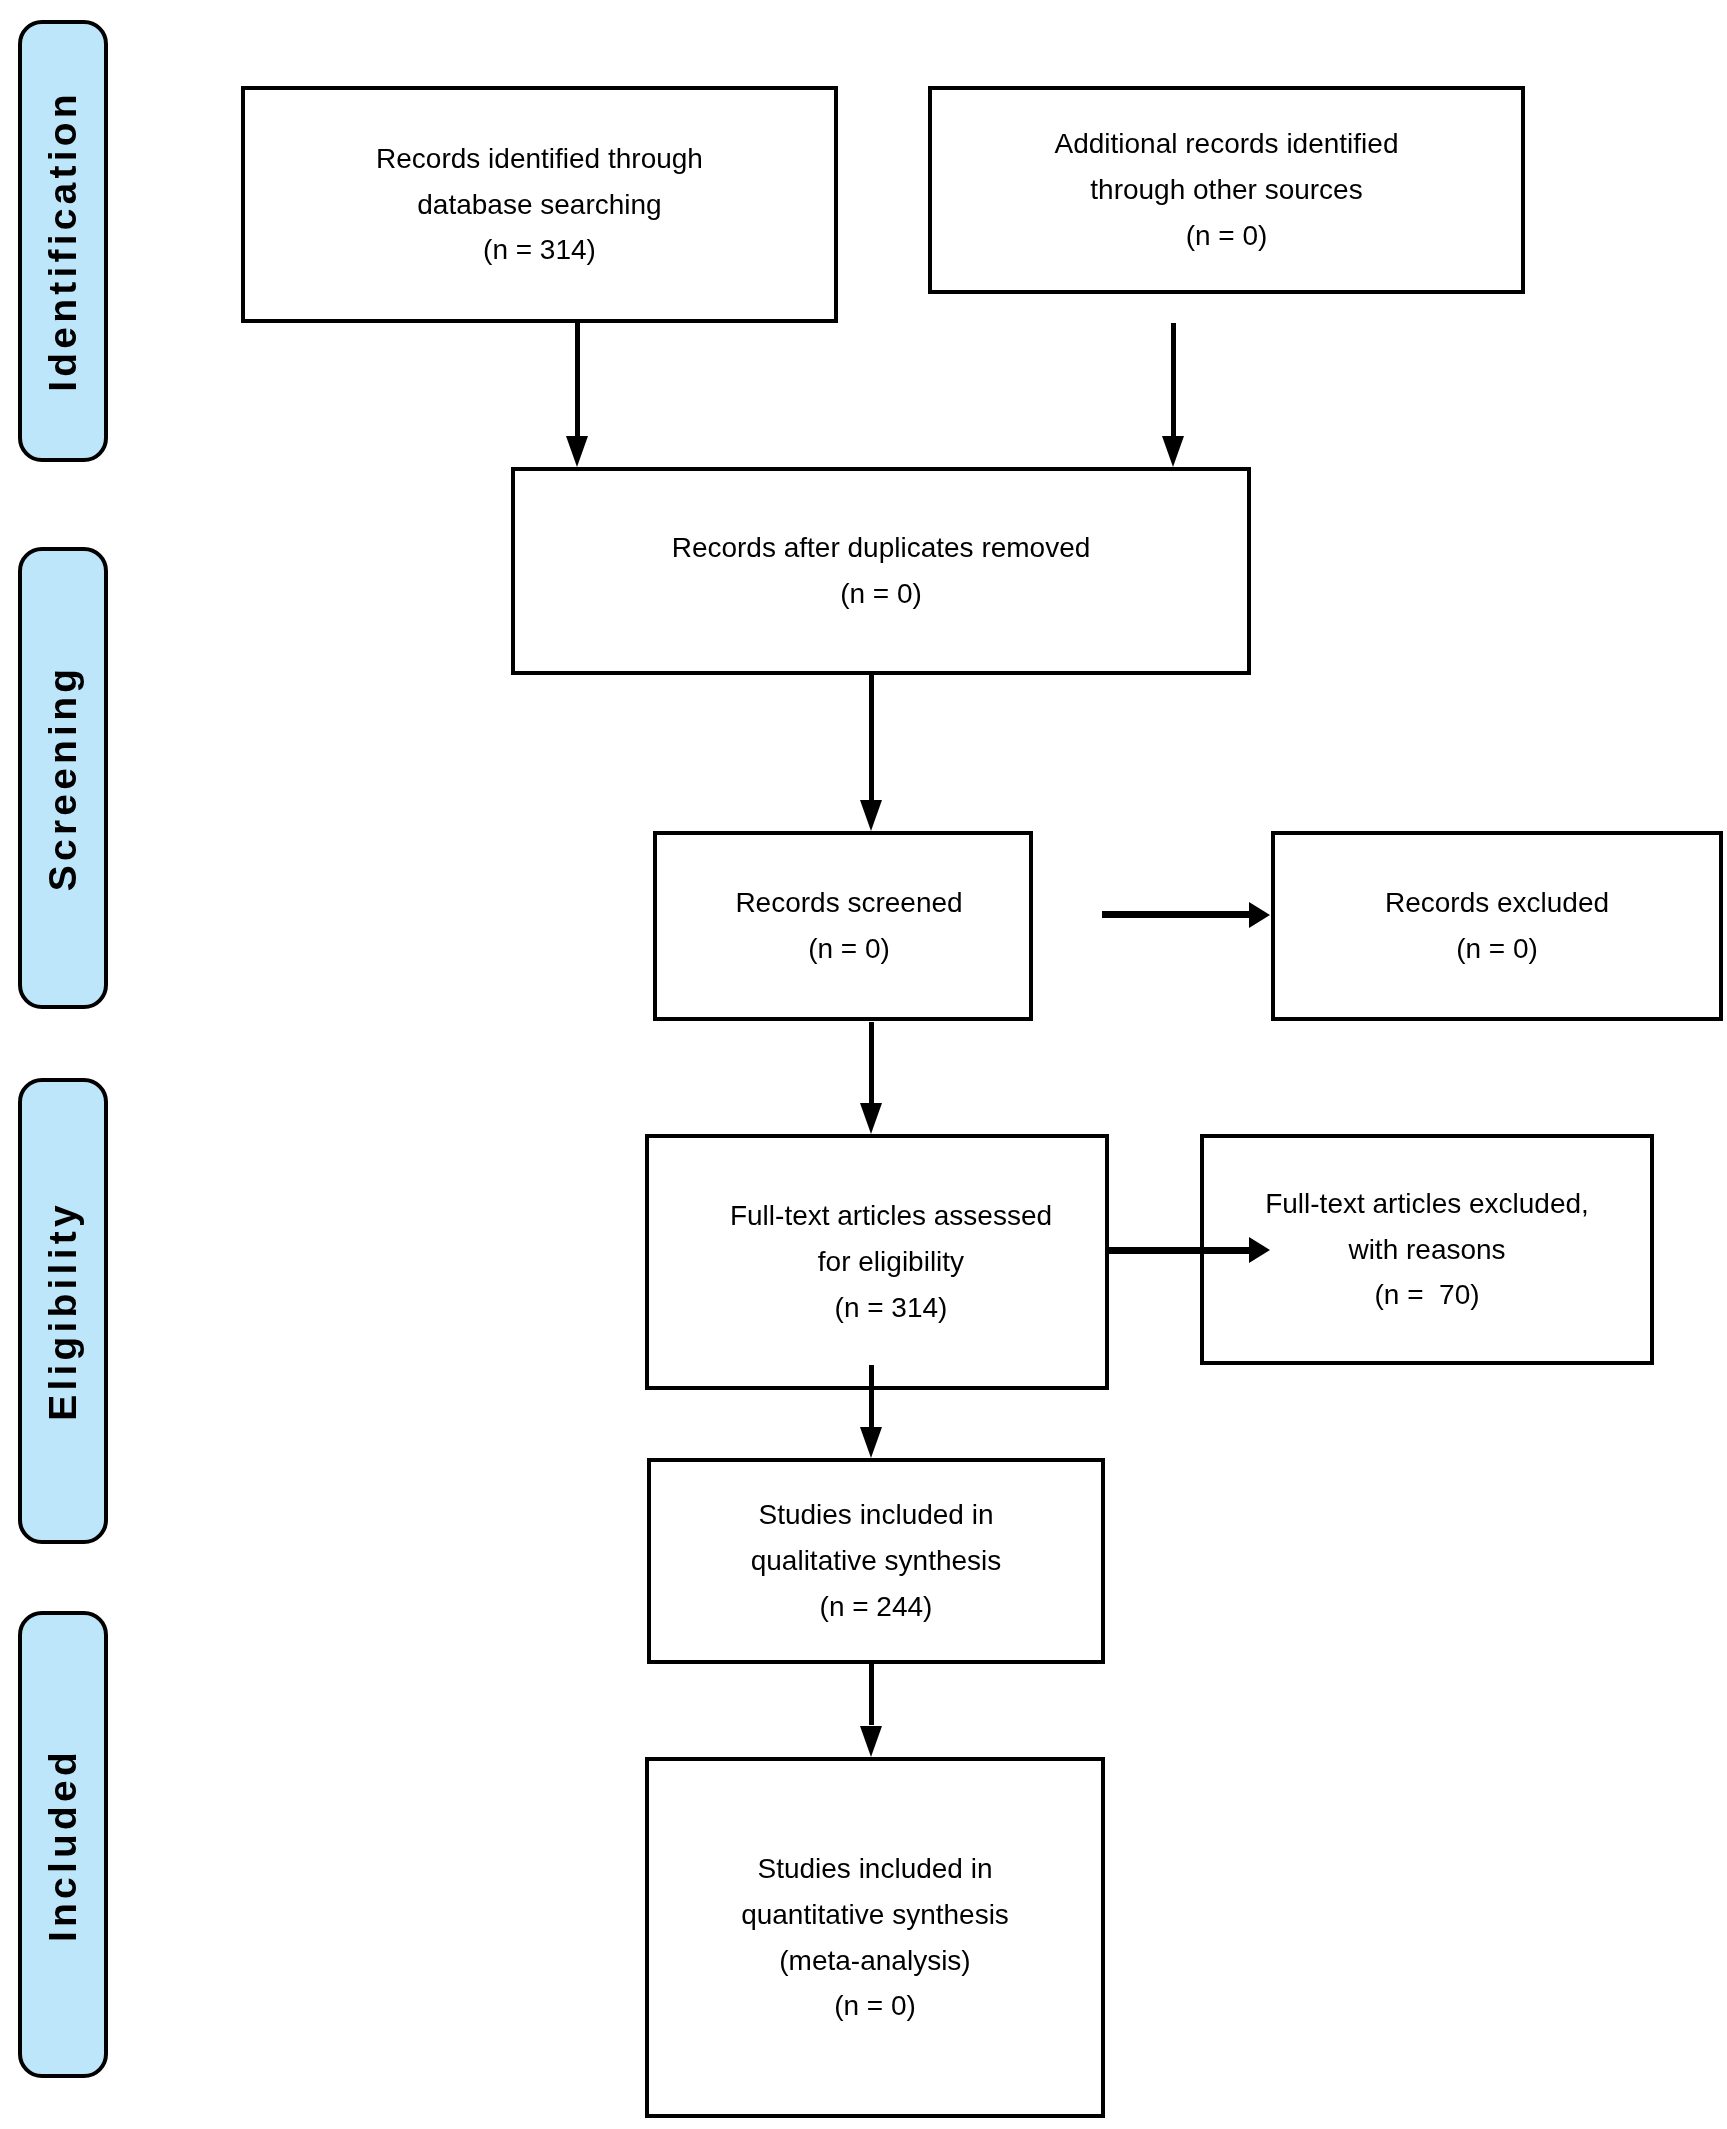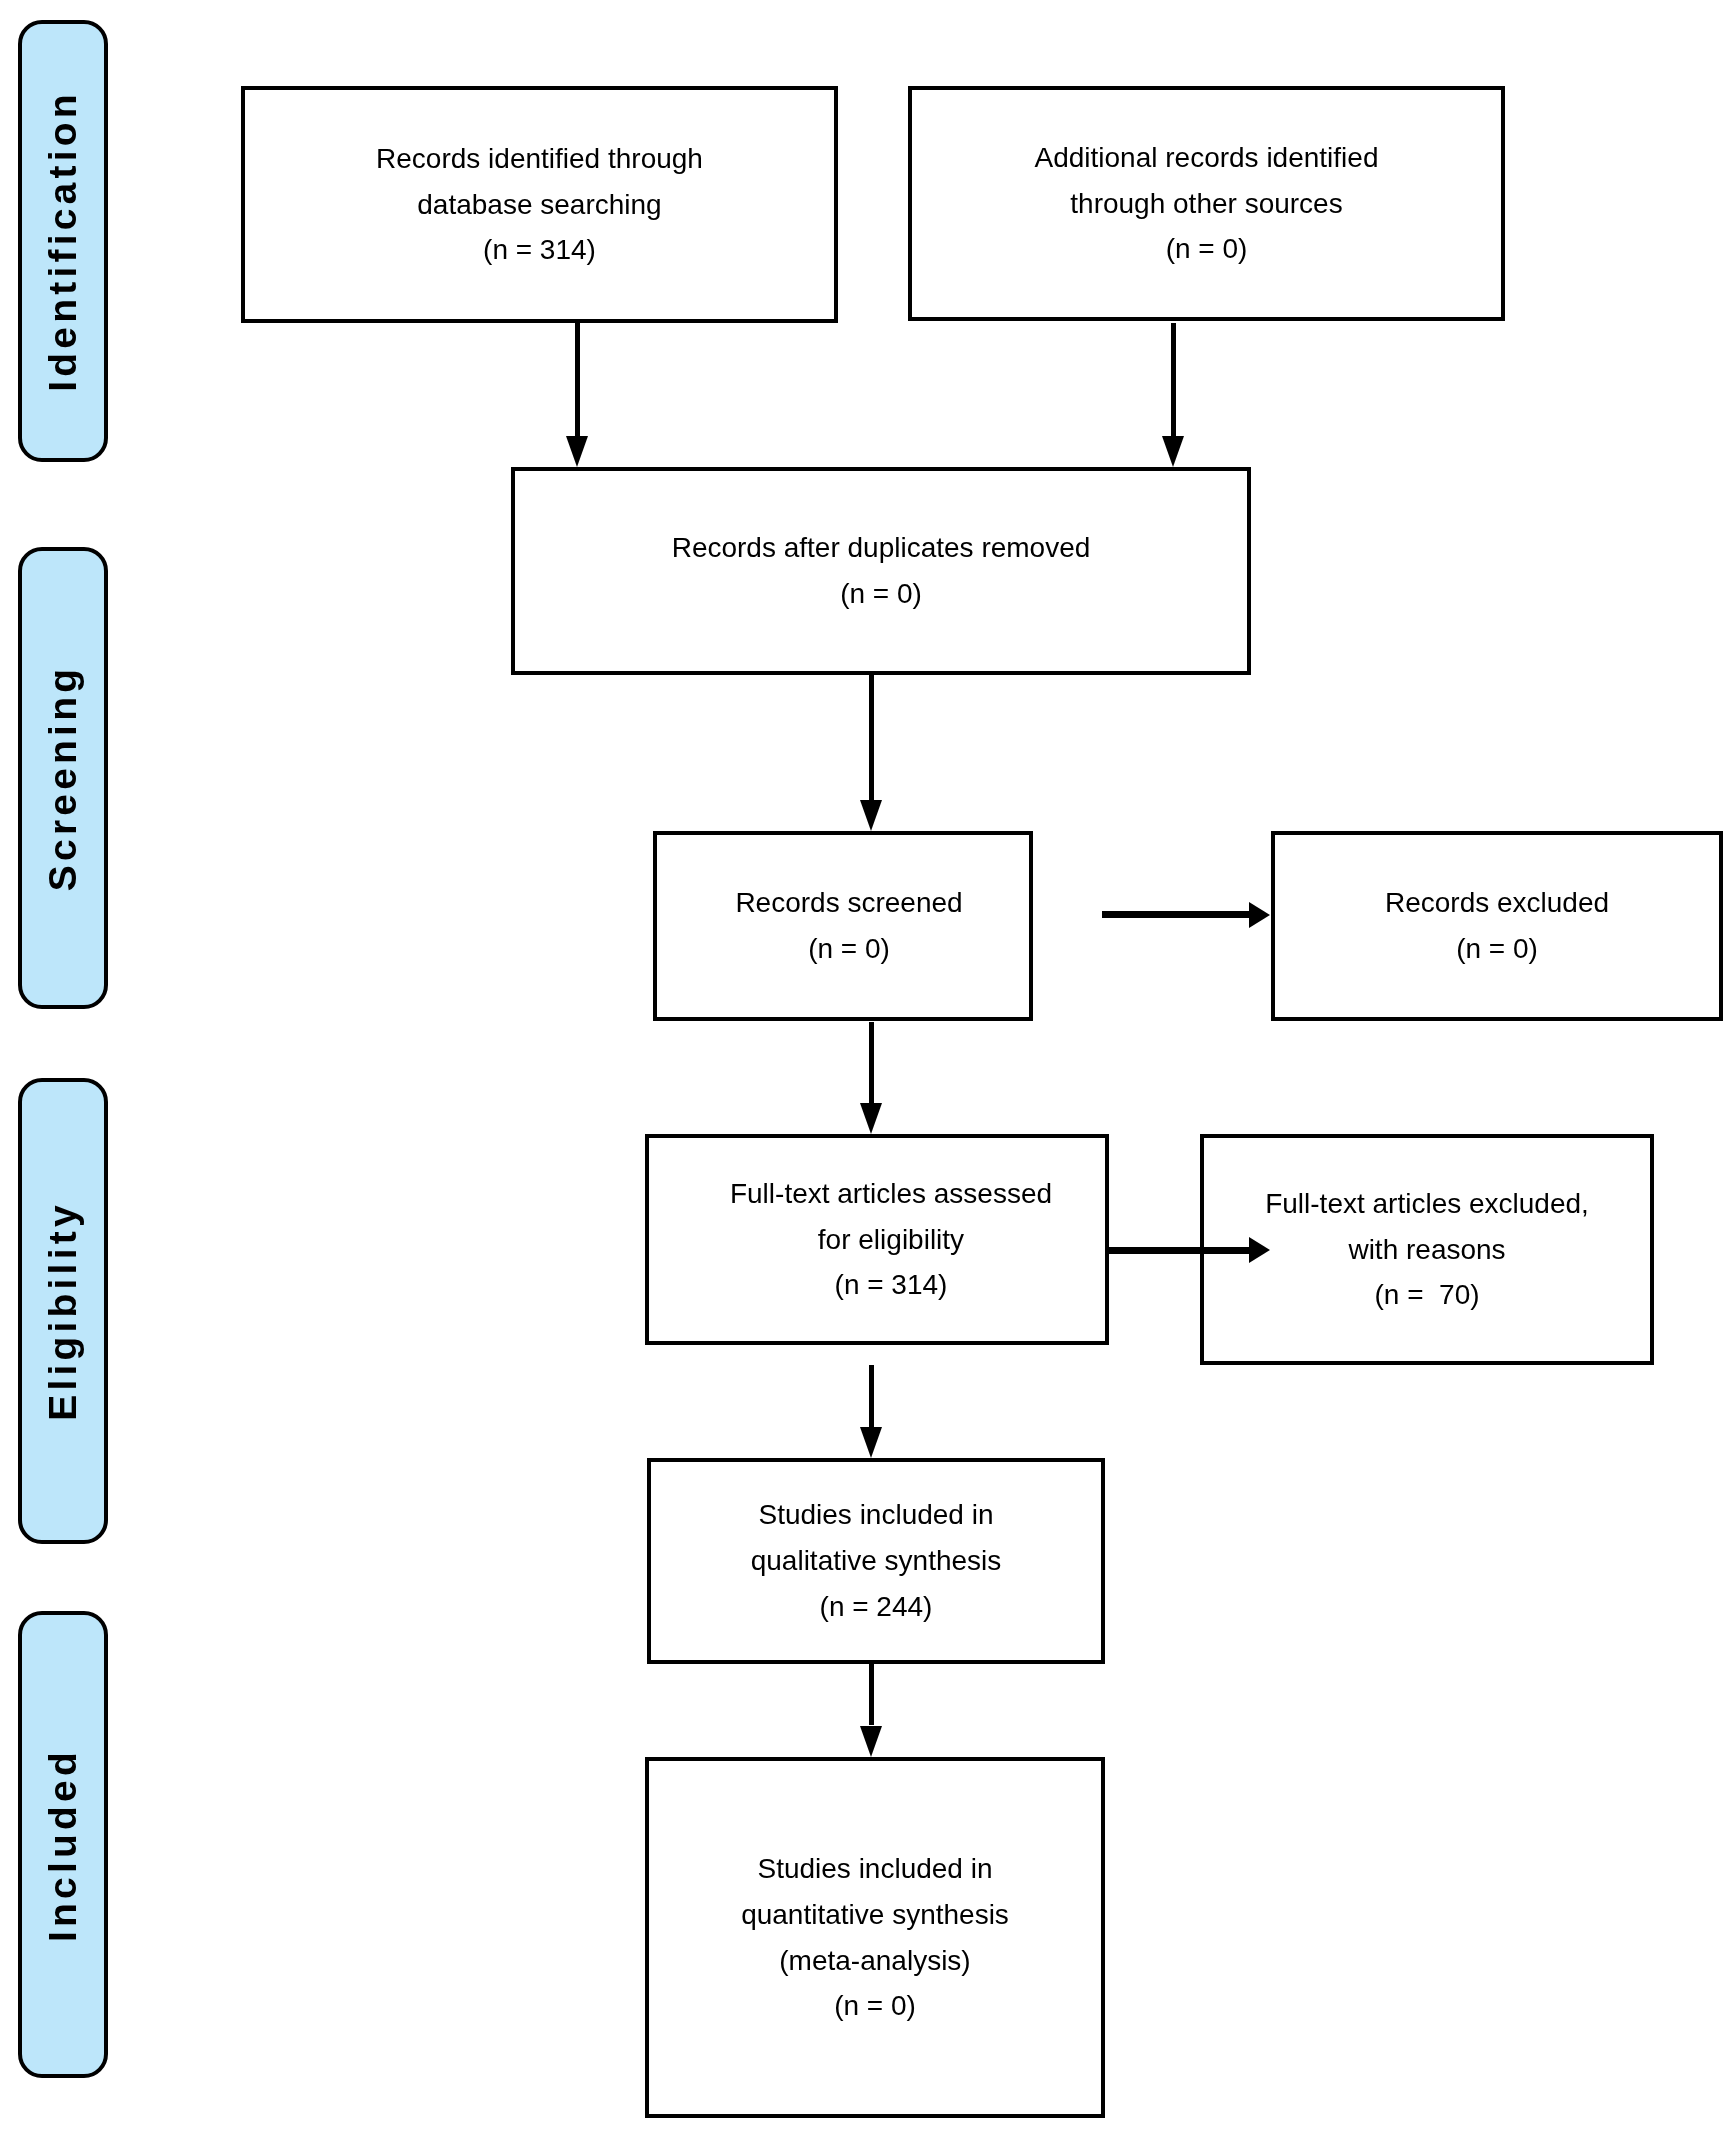--- a/index.html
+++ b/index.html
@@ -53,25 +53,25 @@
     align-items: center;
     justify-content: center;
   }
   .fbox .txt {
     white-space: pre-wrap;
     text-align: center;
     font-size: 28px;
     line-height: 1.64;
   }
   #box-records-identified  { left: 241px;  top: 86px;  width: 597px; height: 237px; }
-  #box-additional-records  { left: 908px; top: 86px;  width: 597px; height: 235px; }
+  #box-additional-records  { left: 928px; top: 86px;  width: 597px; height: 208px; }
   #box-after-duplicates    { left: 511px;  top: 467px;  width: 740px; height: 208px; }
   #box-records-screened    { left: 653px; top: 831px; width: 380px; height: 190px; padding-left: 12px; }
   #box-records-excluded    { left: 1271px; top: 831px; width: 452px; height: 190px; }
-  #box-fulltext-assessed   { left: 645px; top: 1134px; width: 464px; height: 211px; padding-left: 28px; }
+  #box-fulltext-assessed   { left: 645px; top: 1134px; width: 464px; height: 256px; padding-left: 28px; }
   #box-fulltext-excluded   { left: 1200px; top: 1134px; width: 454px; height: 231px; }
   #box-qualitative         { left: 647px; top: 1458px; width: 458px; height: 206px; }
   #box-quantitative        { left: 645px; top: 1757px; width: 460px; height: 361px; }
 
   
   .vshaft {
     position: absolute;
     width: 4.8px;
     background: #000000;
   }

